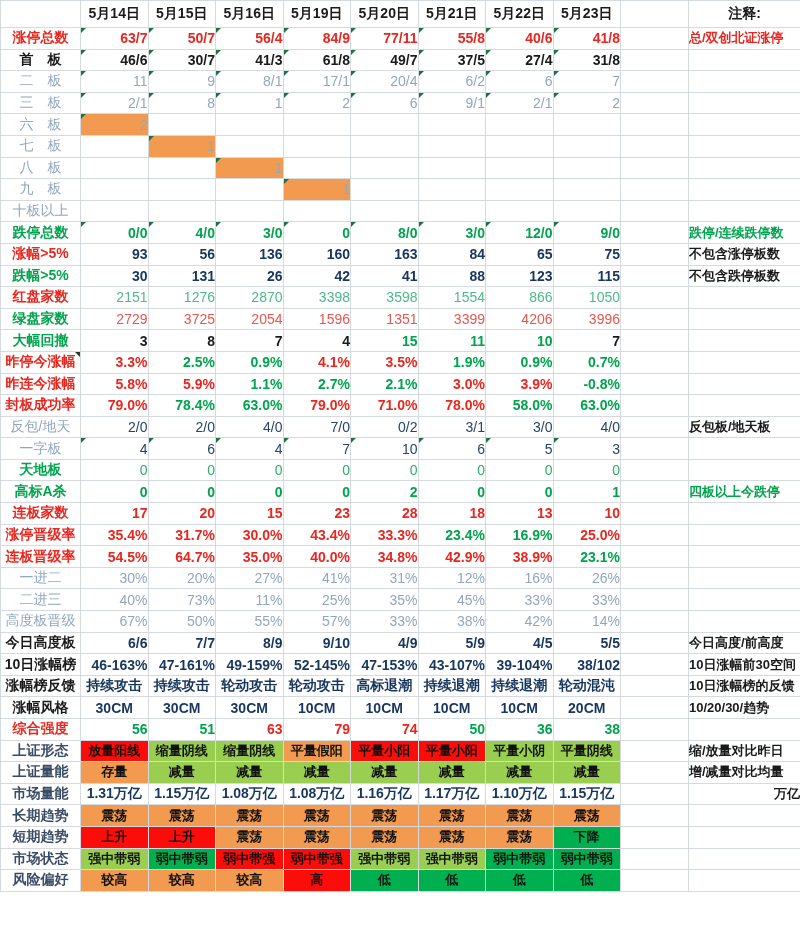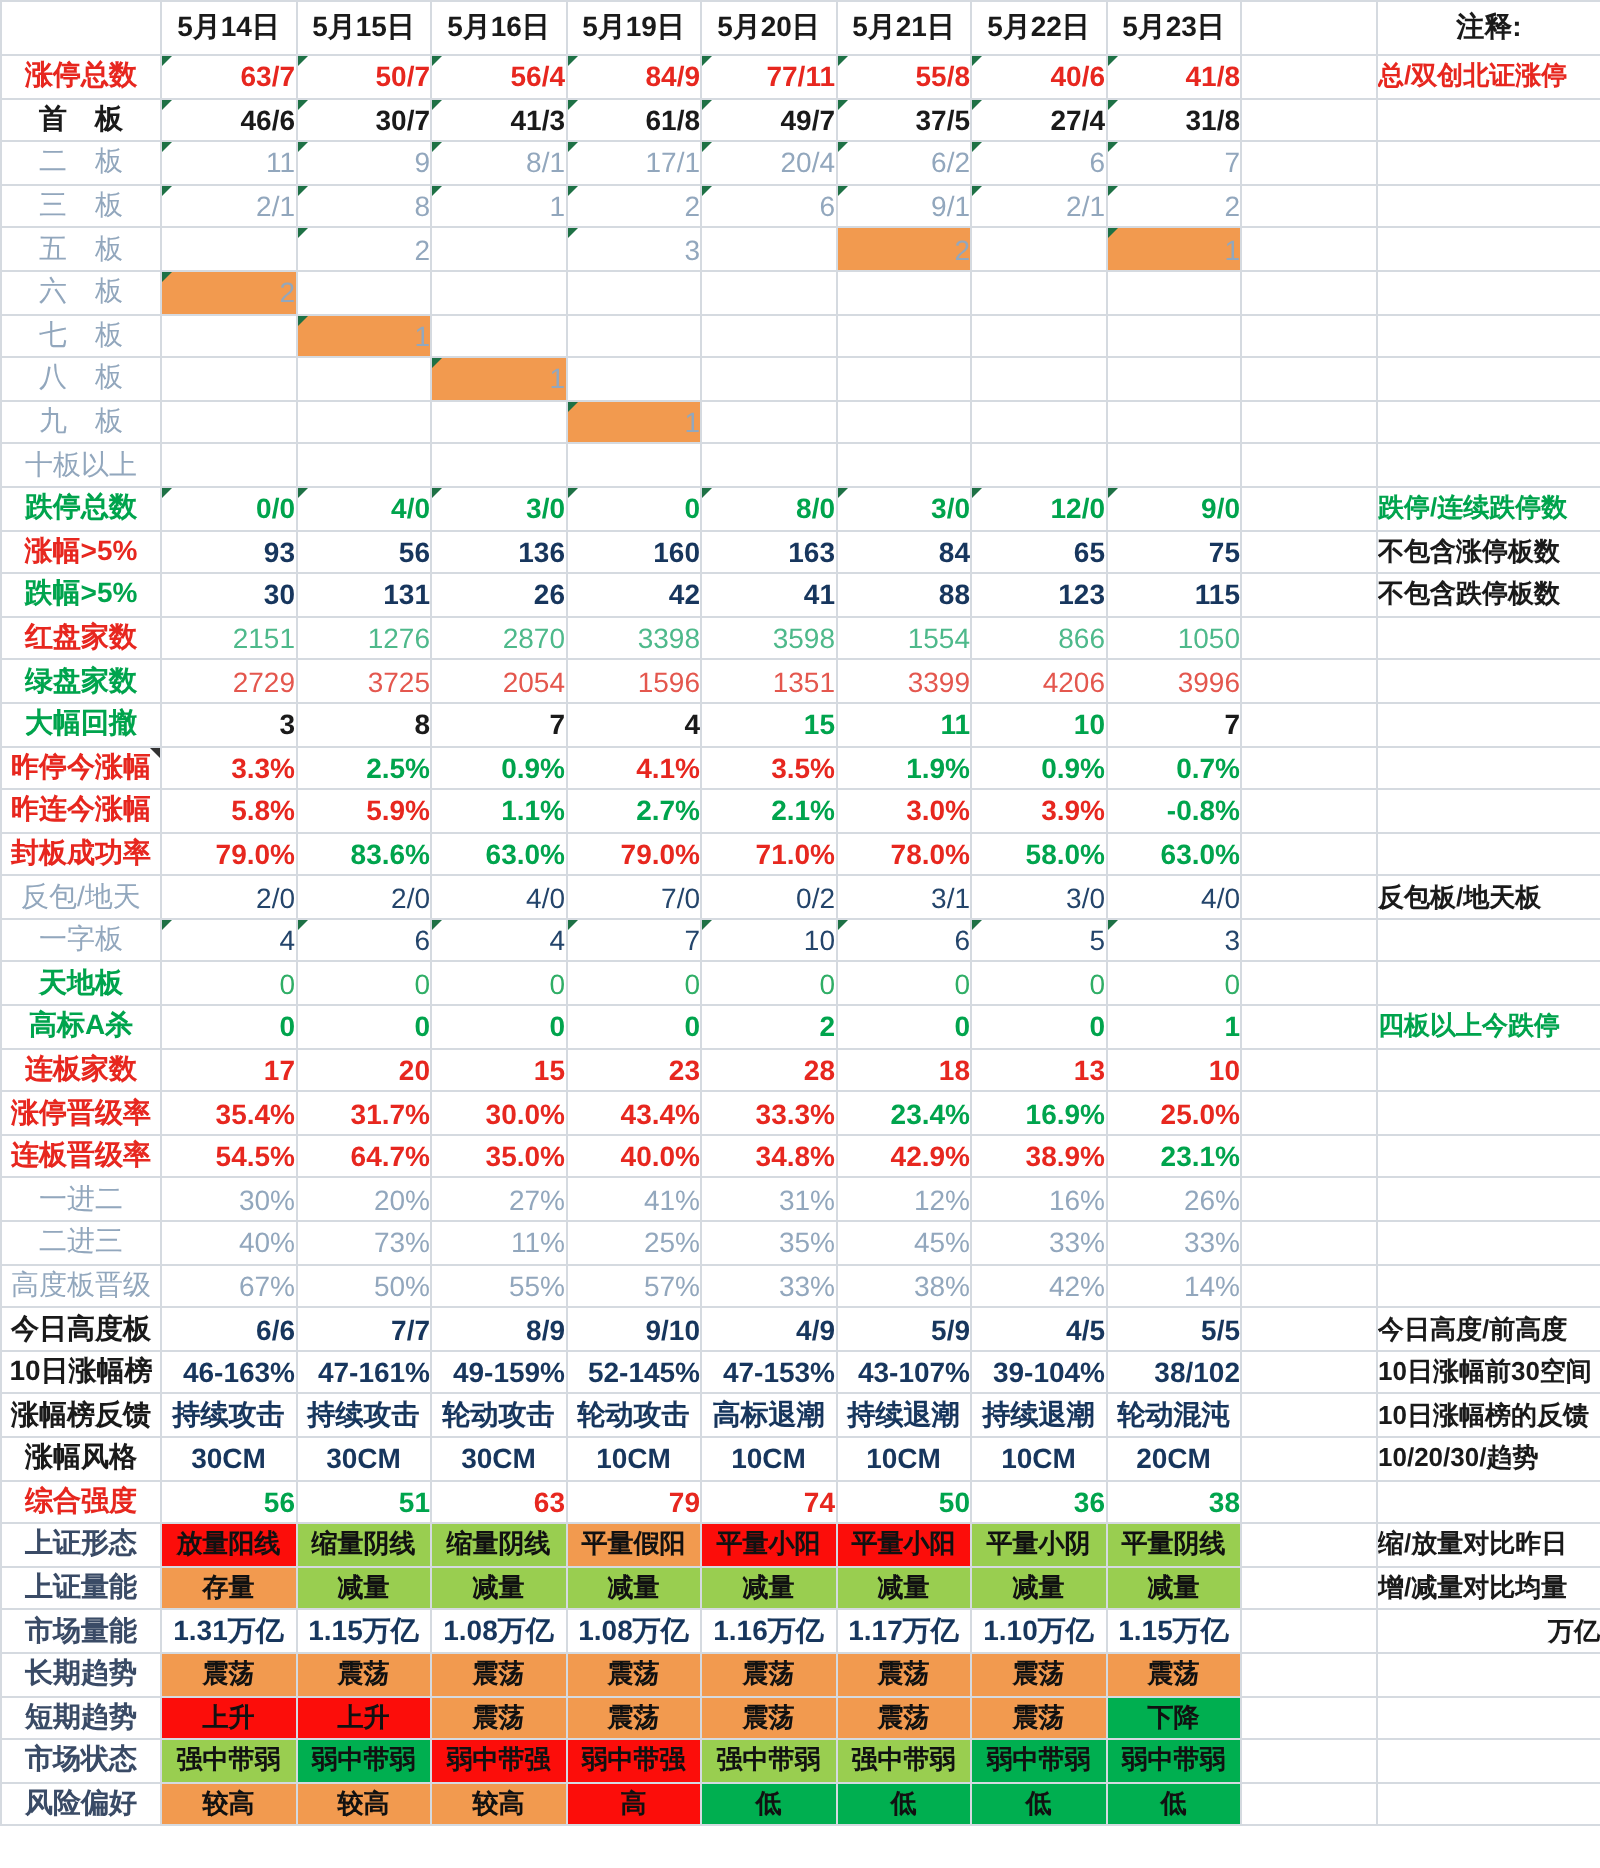--- a/index.html
+++ b/index.html
@@ -124,33 +124,20 @@
           <td class="v s-blue tri">1</td>
           <td class="v s-blue tri">2</td>
           <td class="v s-blue tri">6</td>
           <td class="v s-blue tri">9/1</td>
           <td class="v s-blue tri">2/1</td>
           <td class="v s-blue tri">2</td>
           <td></td>
           <td class="note"></td>
         </tr>
         <tr>
-          <td class="lbl l-blue">五　板</td>
-          <td class="v empty"></td>
-          <td class="v s-blue tri">2</td>
-          <td class="v empty"></td>
-          <td class="v s-blue tri">3</td>
-          <td class="v empty"></td>
-          <td class="v s-blue bg-o">2</td>
-          <td class="v empty"></td>
-          <td class="v s-blue bg-o tri">1</td>
-          <td></td>
-          <td class="note"></td>
-        </tr>
-        <tr>
           <td class="lbl l-blue">六　板</td>
           <td class="v s-blue bg-o tri">2</td>
           <td class="v empty"></td>
           <td class="v empty"></td>
           <td class="v empty"></td>
           <td class="v empty"></td>
           <td class="v empty"></td>
           <td class="v empty"></td>
           <td class="v empty"></td>
           <td></td>
@@ -308,21 +295,21 @@
           <td class="v s-green">2.1%</td>
           <td class="v s-red">3.0%</td>
           <td class="v s-red">3.9%</td>
           <td class="v s-green">-0.8%</td>
           <td></td>
           <td class="note"></td>
         </tr>
         <tr>
           <td class="lbl l-red">封板成功率</td>
           <td class="v s-red">79.0%</td>
-          <td class="v s-green">83.6%</td>
+          <td class="v s-green">78.4%</td>
           <td class="v s-green">63.0%</td>
           <td class="v s-red">79.0%</td>
           <td class="v s-red">71.0%</td>
           <td class="v s-red">78.0%</td>
           <td class="v s-green">58.0%</td>
           <td class="v s-green">63.0%</td>
           <td></td>
           <td class="note"></td>
         </tr>
         <tr>

